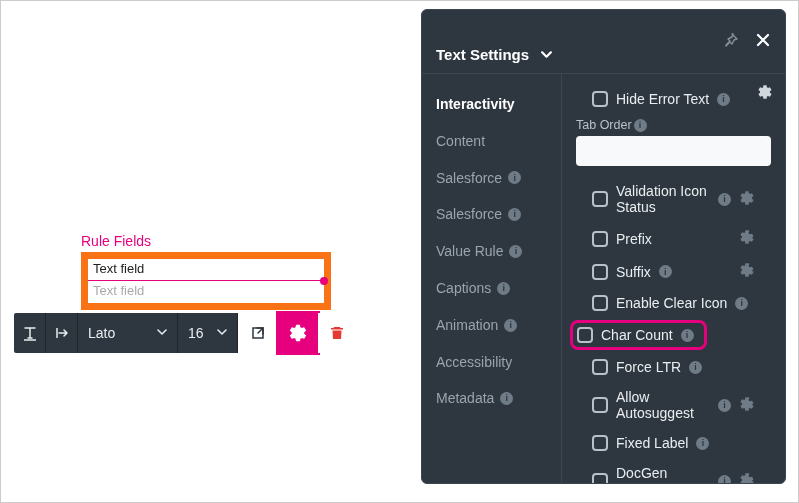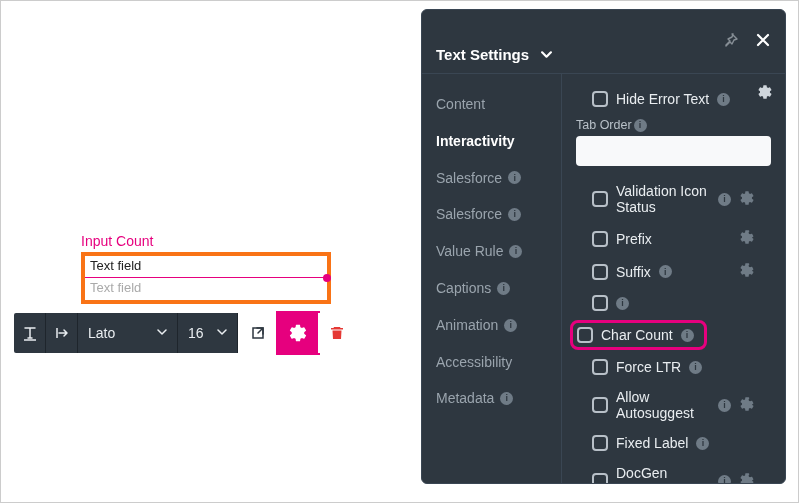--- a/index.html
+++ b/index.html
@@ -20,21 +20,21 @@
     left: 80px;
     top: 232px;
     color: #e6007e;
     font-size: 14px;
   }
   .canvas-input-group {
     position: absolute;
     left: 80px;
     top: 251px;
     width: 250px;
-    border: 4px solid #f97316;
+    border: 7px solid #f97316;
   }
   .canvas-input-row {
     height: 22px;
     padding: 2px 5px;
     font-size: 13px;
   }
   .canvas-input-row.first {
     border-bottom: 1px solid #e6007e;
     color: #222;
   }
@@ -249,21 +249,21 @@
     width: fit-content;
   }
   .highlight-box .opt-row { padding: 2px 0; }
 
   .gear-svg { width:16px; height:16px; }
   .panel-content::-webkit-scrollbar { width:0; }
 </style>
 </head>
 <body>
 
-<div class="canvas-label">Input Count</div>
+<div class="canvas-label">Rule Fields</div>
 <div class="canvas-input-group">
   <div class="canvas-input-row first">Text field</div>
   <div class="canvas-input-row second">Text field</div>
   <div class="selection-handle"></div>
 </div>
 
 <div class="toolbar">
   <div class="toolbar-btn">
     <svg width="16" height="16" viewBox="0 0 16 16" fill="none">
       <path d="M3 3h10M8 3v10M6 13h4" stroke="#e9edf0" stroke-width="1.5" stroke-linecap="round"></path>
@@ -333,25 +333,25 @@
       </span>
       <span style="cursor:pointer;">
         <svg width="16" height="16" viewBox="0 0 16 16">
             <path d="M3 3l10 10M13 3L3 13" stroke="#fff" stroke-width="2.2" stroke-linecap="round"></path>
           </svg>
       </span>
     </div>
   </div>
   <div class="panel-body">
     <div class="panel-sidebar" id="sidebar-list">
-        <div class="side-item">
-          <span>Content</span>
-        </div>
         <div class="side-item active">
           <span>Interactivity</span>
+        </div>
+        <div class="side-item">
+          <span>Content</span>
         </div>
         <div class="side-item">
           <span>Salesforce</span>
           <span class="info-dot">i</span>
         </div>
         <div class="side-item">
           <span>Salesforce</span>
           <span class="info-dot">i</span>
         </div>
         <div class="side-item">
@@ -420,20 +420,21 @@
         <span class="info-dot">i</span>
         <span class="trailing">
           <svg class="gear-svg" viewBox="0 0 24 24" fill="#6f7b86">
               <path d="M12 8a4 4 0 100 8 4 4 0 000-8zm7.4 5 2.1-1.65a.5.5 0 00.12-.64l-2-3.46a.5.5 0 00-.6-.22l-2.5 1a7.7 7.7 0 00-1.7-.98l-.38-2.65A.5.5 0 0014 2h-4a.5.5 0 00-.5.42l-.38 2.65c-.6.25-1.17.58-1.7.98l-2.5-1a.5.5 0 00-.6.22l-2 3.46a.5.5 0 00.12.64L4.54 11c-.04.32-.06.66-.06 1s.02.68.06 1l-2.1 1.65a.5.5 0 00-.12.64l2 3.46c.14.24.42.33.6.22l2.5-1c.53.4 1.1.73 1.7.98l.38 2.65A.5.5 0 0010 22h4a.5.5 0 00.5-.42l.38-2.65c.6-.25 1.17-.58 1.7-.98l2.5 1c.18.1.46.02.6-.22l2-3.46a.5.5 0 00-.12-.64L19.4 13c.04-.32.06-.66.06-1s-.02-.68-.06-1z"></path>
             </svg>
         </span>
       </div>
 
       <div class="opt-row">
         <span class="checkbox"></span>
+        <span>Enable Clear Icon</span>
         <span class="info-dot">i</span>
       </div>
 
       <div class="highlight-box">
         <div class="opt-row" style="padding-right:6px;">
           <span class="checkbox"></span>
           <span>Char Count</span>
           <span class="info-dot">i</span>
         </div>
       </div>

